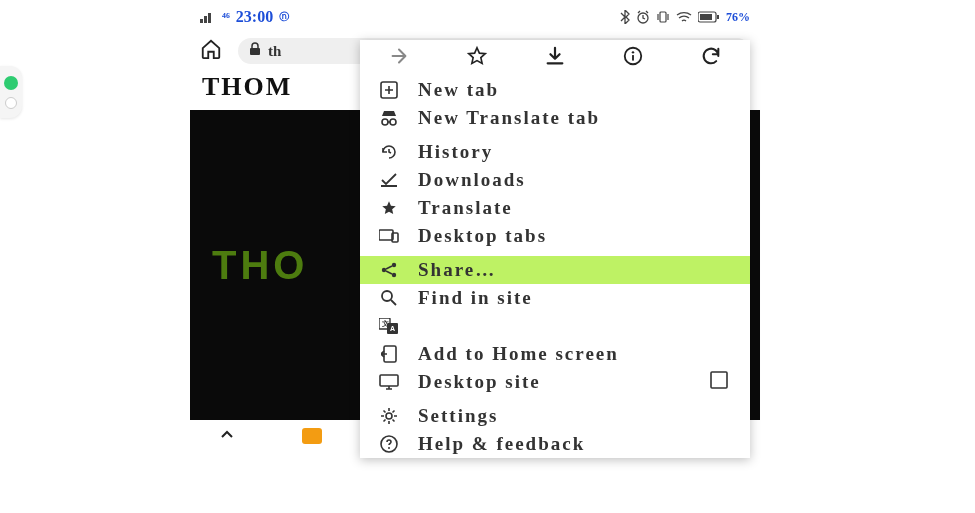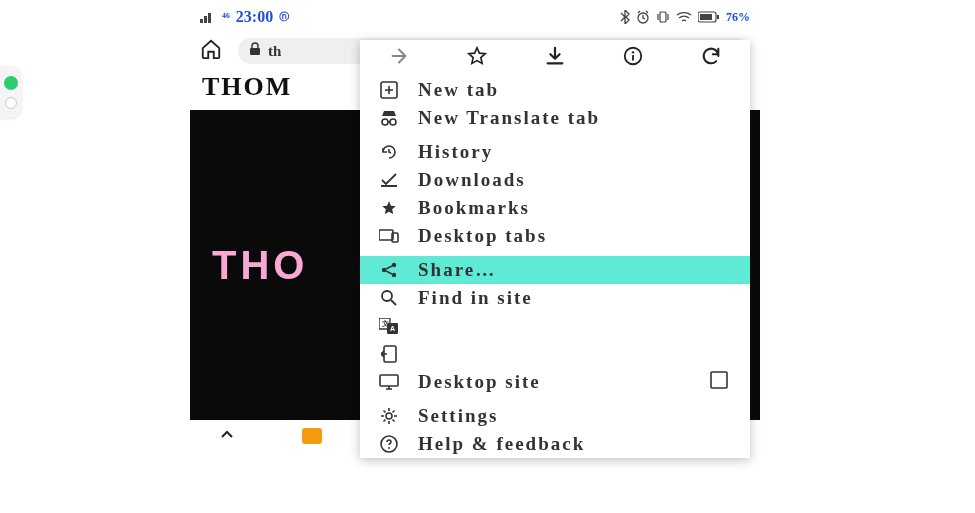--- a/index.html
+++ b/index.html
@@ -86,21 +86,21 @@
     color: #111;
   }
   .hero {
     margin-top: 4px;
     height: 310px;
     background: #0a0a0a;
     display:flex;
     align-items:center;
   }
   .hero-text {
-    color: #f9a8d4;
+    color: #4d7c0f;
     font-weight: 900;
     font-size: 40px;
     letter-spacing: 4px;
     padding-left: 22px;
     font-family: Arial, sans-serif;
   }
 
   
   .menu {
     position: absolute;
@@ -121,21 +121,21 @@
     height: 36px;
   }
   .menu-item {
     display: flex;
     align-items: center;
     gap: 18px;
     padding: 4px 18px;
     height: 28px;
     cursor: pointer;
   }
-  .menu-item:hover, .menu-item.hl { background: #5eead4; }
+  .menu-item:hover, .menu-item.hl { background: #bef264; }
   .menu-item .icon-slot { width: 22px; display:flex; justify-content:center; }
   .menu-item .label { flex:1; letter-spacing: 2px; white-space:nowrap; }
   .menu-item .trailing { padding-right: 4px; }
   .menu-sep { height: 6px; }
 
   .bottombar {
     height: 36px;
     display: flex;
     align-items: center;
     padding: 0 14px 0 28px;
@@ -332,21 +332,21 @@
     </span>
     <span class="label">Downloads</span>
   </div>
 
   <div class="menu-item">
     <span class="icon-slot">
       <svg width="18" height="18" viewBox="0 0 24 24">
           <path d="M12 3l2.6 5.9 6.4.6-4.8 4.3 1.4 6.3L12 17l-5.6 3.1 1.4-6.3L3 9.5l6.4-.6L12 3z" fill="#333"></path>
         </svg>
     </span>
-    <span class="label">Bookmarks</span>
+    <span class="label">Translate</span>
   </div>
 
   <div class="menu-item">
     <span class="icon-slot">
       <svg width="20" height="14" viewBox="0 0 20 14">
           <rect x="0" y="1" width="14" height="10" rx="1" fill="none" stroke="#333" stroke-width="1.6"></rect>
           <rect x="13" y="4" width="6" height="9" rx="1" fill="none" stroke="#333" stroke-width="1.6"></rect>
         </svg>
     </span>
     <span class="label">Desktop tabs</span>
@@ -387,20 +387,21 @@
     </span>
   </div>
 
   <div class="menu-item">
     <span class="icon-slot">
       <svg width="16" height="18" viewBox="0 0 16 18">
           <rect x="3" y="1" width="12" height="16" rx="1.5" fill="none" stroke="#333" stroke-width="1.6"></rect>
           <path d="M0 9h6m-3-3l-3 3 3 3" stroke="#333" stroke-width="1.6" fill="none"></path>
         </svg>
     </span>
+    <span class="label">Add to Home screen</span>
   </div>
 
   <div class="menu-item">
     <span class="icon-slot">
       <svg width="20" height="16" viewBox="0 0 20 16">
           <rect x="1" y="1" width="18" height="11" rx="1" fill="none" stroke="#333" stroke-width="1.6"></rect>
           <path d="M7 15h6M10 12v3" stroke="#333" stroke-width="1.6"></path>
         </svg>
     </span>
     <span class="label">Desktop site</span>

